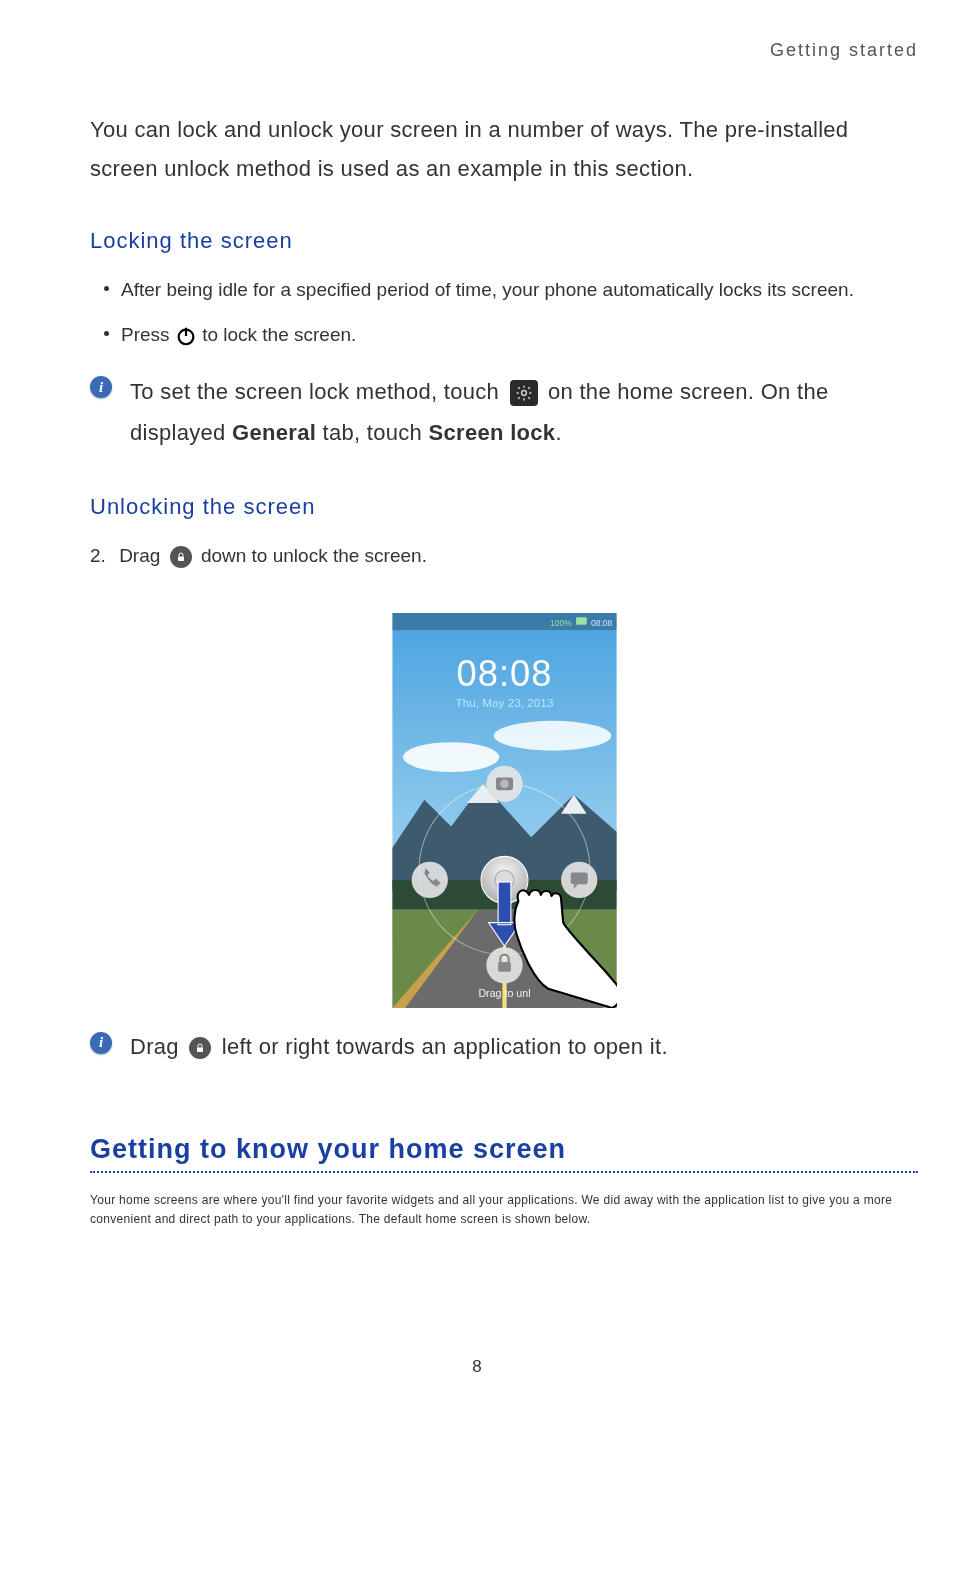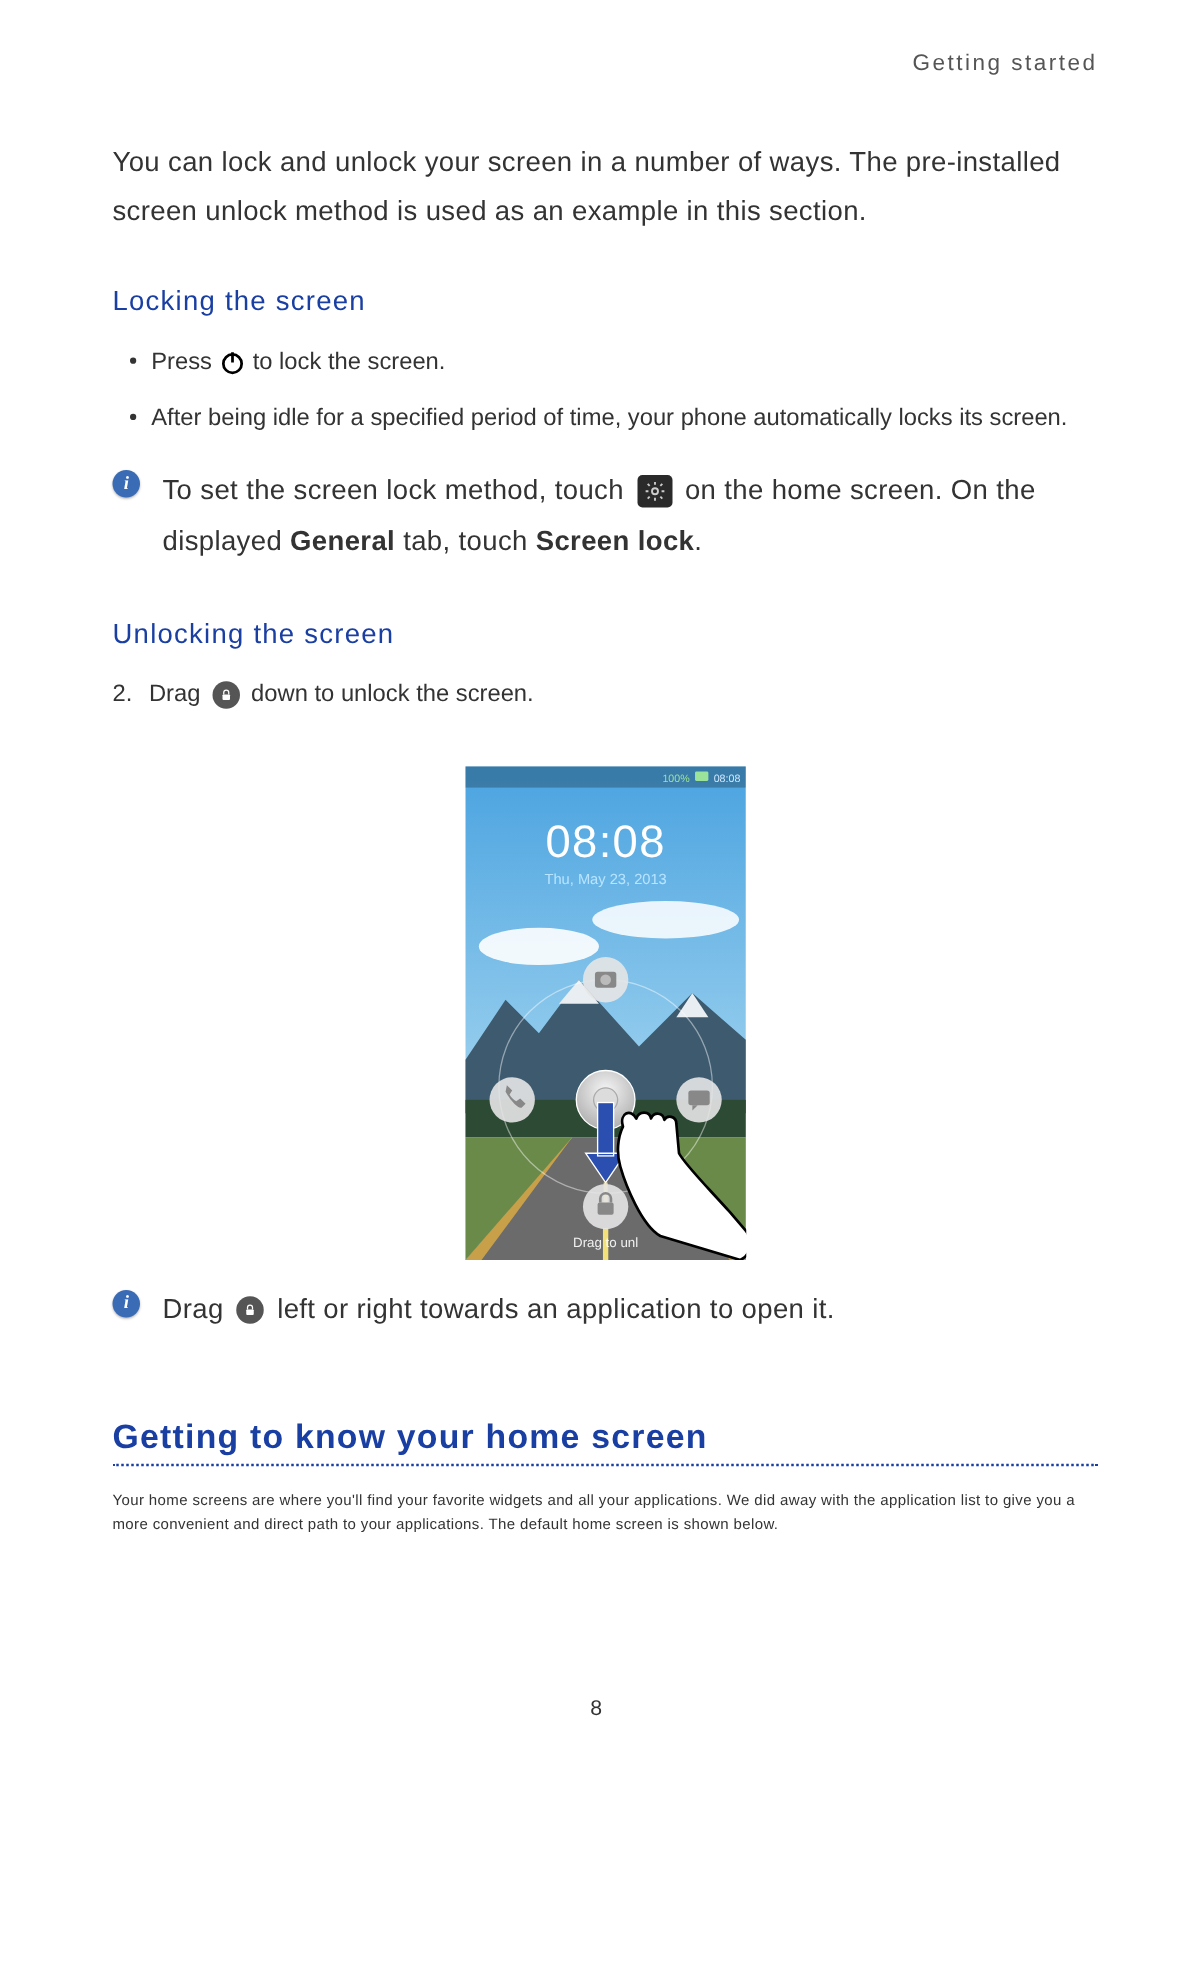--- a/index.html
+++ b/index.html
@@ -10,21 +10,21 @@
     height: 1577px;
     font-family: "Segoe UI", "Helvetica Neue", Arial, sans-serif;
     color: #333;
     background: #fff;
   }
   .page {
     position: relative;
     width: 954px;
     height: 1577px;
     box-sizing: border-box;
-    padding: 30px 76px 0 90px;
+    padding: 30px 36px 0 90px;
   }
   .running-header {
     text-align: right;
     color: #555;
     letter-spacing: 2px;
     font-size: 18px;
     margin-bottom: 50px;
     margin-top: 10px;
   }
   .body-text {
@@ -148,37 +148,37 @@
 
 <div class="page">
 
   <div class="running-header">Getting started</div>
 
   <div class="body-text">You can lock and unlock your screen in a number of ways. The pre-installed screen unlock method is used as an example in this section.</div>
 
   <div class="h2">Locking  the  screen</div>
 
   <div class="list">
+    <div class="list-item">
+      <span class="bullet-dot"></span>
+      <span>After being idle for a specified period of time, your phone automatically locks its screen.</span>
+    </div>
+
     <div class="list-item">
       <span class="bullet-dot"></span>
       <span>
         <span>Press </span>
         <span class="inline-icon power-icon">
           <svg viewBox="0 0 24 24" fill="none" stroke="#000" stroke-width="2.4">
             <circle cx="12" cy="13" r="8"></circle>
             <line x1="12" y1="3" x2="12" y2="12"></line>
           </svg>
         </span>
         <span> to lock the screen.</span>
       </span>
-    </div>
-
-    <div class="list-item">
-      <span class="bullet-dot"></span>
-      <span>After being idle for a specified period of time, your phone automatically locks its screen.</span>
     </div>
   </div>
 
   <div class="info-row">
     <span class="info-icon">i</span>
     <span class="body-text" style="line-height:1.85;">
       <span>To set the screen lock method, touch </span>
       <span class="settings-badge">
         <svg viewBox="0 0 24 24" fill="none" stroke="#ccc" stroke-width="2">
           <circle cx="12" cy="12" r="3.2"></circle>

